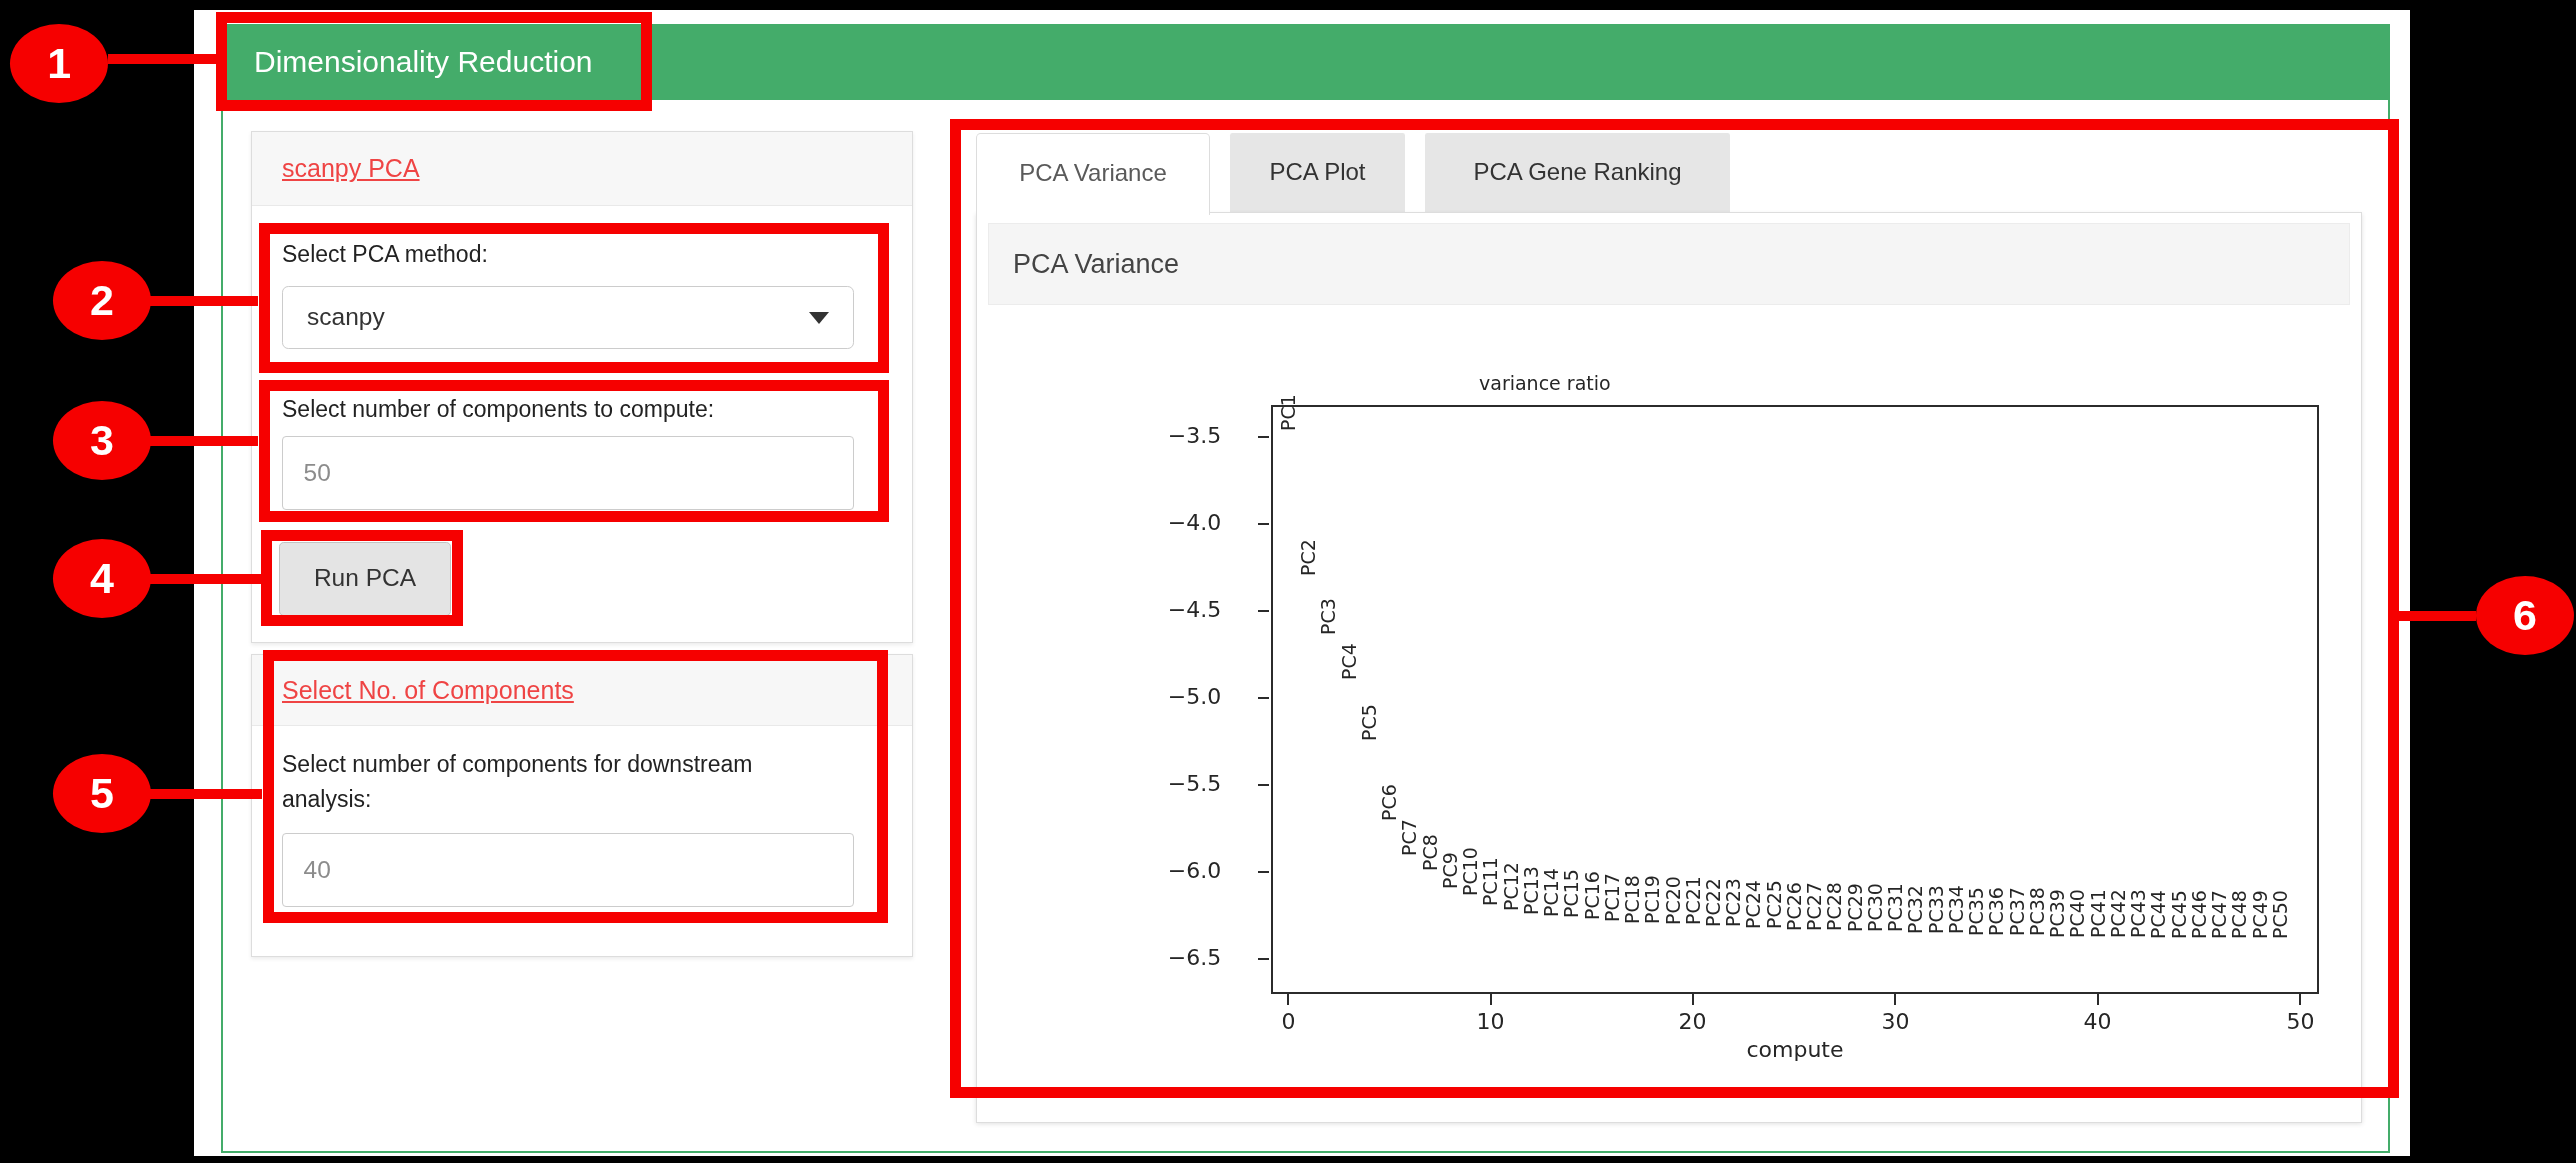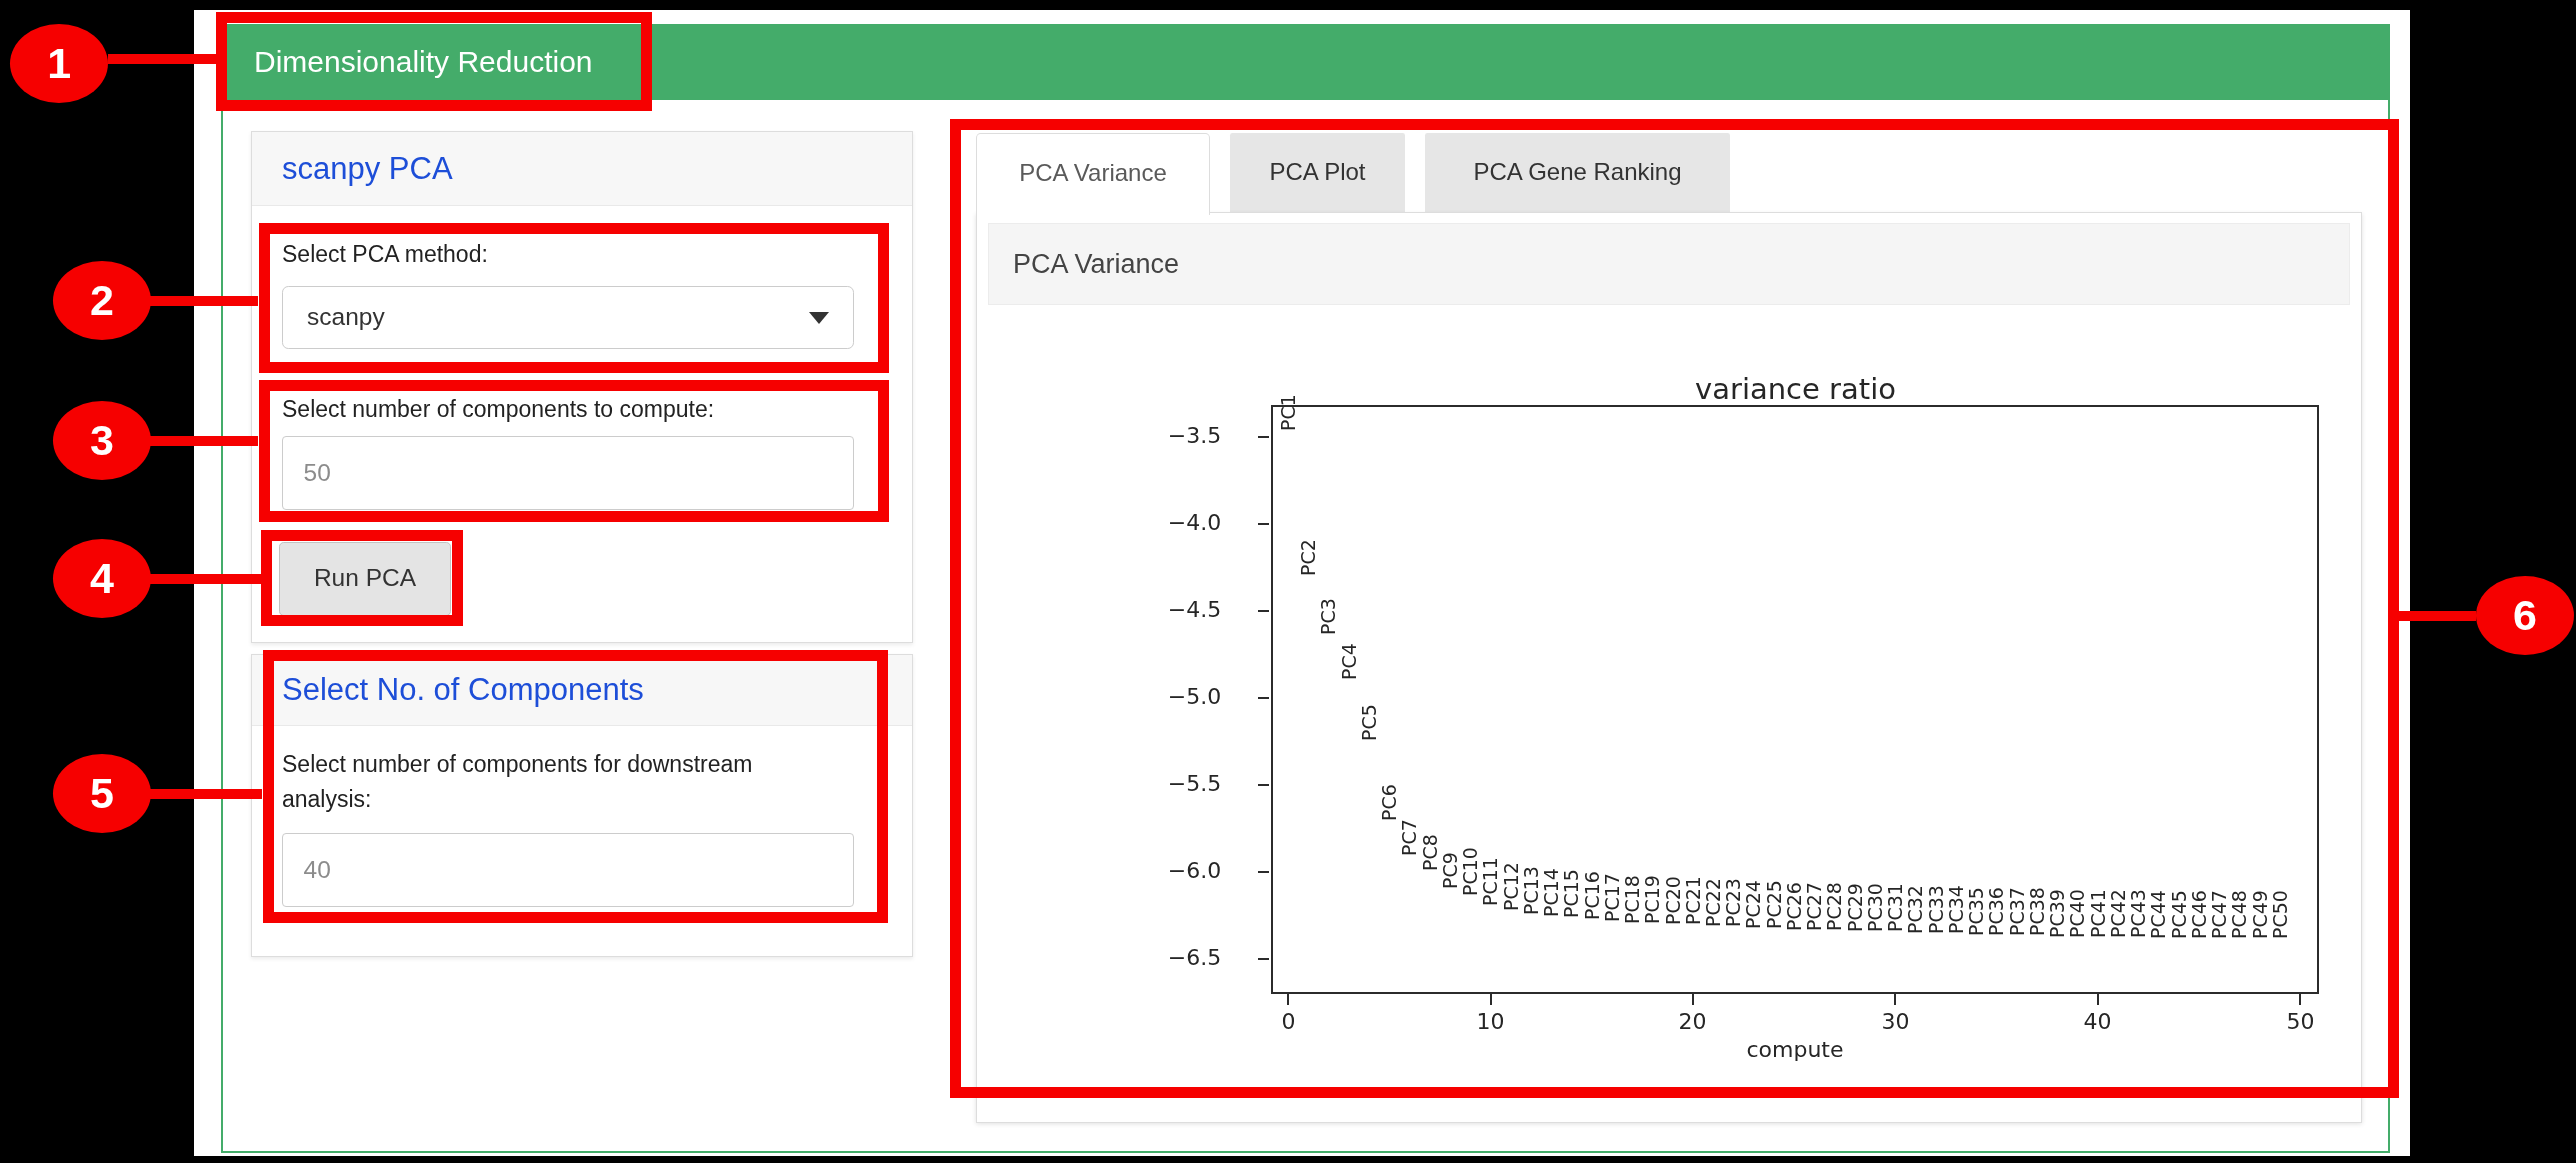--- a/index.html
+++ b/index.html
@@ -11,21 +11,21 @@
   #app-window{left:194px;top:10.3px;width:2216px;height:1146px;background:#fff;}
   #green-border{left:221px;top:24px;width:2169px;height:1129px;border:2.4px solid #44ac6a;box-sizing:border-box;}
   #header-bar{left:221px;top:24px;width:2169px;height:76px;}
   #header-bar .title{position:absolute;left:33px;top:0;height:76px;line-height:76px;
       font-size:30px;color:#fff;}
 
   
   .card{background:#fff;border:1.6px solid #ddd;box-sizing:border-box;box-shadow:0 1.6px 4px rgba(0,0,0,.08);}
   .card-head{position:absolute;left:0;top:0;right:0;background:#f7f7f7;border-bottom:1.6px solid #e9e9e9;}
   .card-head .t{position:absolute;left:30px;top:0;bottom:0;display:flex;align-items:center;
-      font-size:31px;color:#1d4ed8;}
+      font-size:25px;color:#ef4444;text-decoration:underline;}
   #card-scanpy{left:251px;top:131px;width:662px;height:512px;}
   #card-scanpy .card-head{height:73px;}
   #card-comp{left:251px;top:654px;width:662px;height:303px;}
   #card-comp .card-head{height:70px;}
 
   .ctl-label{font-size:23px;color:#222;line-height:35px;}
   .sel-box{width:572px;height:63px;background:#fff;border:1.6px solid #ccc;border-radius:6.3px;
       box-sizing:border-box;cursor:pointer;}
   .sel-box .val{position:absolute;left:24px;top:0;height:60px;line-height:60px;font-size:24.5px;color:#333;}
   .caret{position:absolute;right:24px;top:24.5px;width:0;height:0;
@@ -53,21 +53,21 @@
 
   
   .plt{font-family:"DejaVu Sans",sans-serif;color:#262626;z-index:2;}
   #axes{border:2.4px solid #2b2b2b;box-sizing:border-box;background:#fff;}
   .xtick{width:2.4px;height:11px;background:#2b2b2b;}
   .ytick{width:11px;height:2.4px;background:#2b2b2b;}
   .xticklbl{width:95px;text-align:center;font-size:22px;}
   .yticklbl{width:127px;text-align:center;font-size:22px;}
   .pclbl{font-size:19px;line-height:22px;white-space:nowrap;transform:rotate(-90deg);
       transform-origin:0 0;letter-spacing:0;}
-  #plot-title{width:633px;text-align:center;font-size:29px;}
+  #plot-title{width:633px;text-align:left;font-size:19px;}
   #xaxis-label{width:316px;text-align:center;font-size:22px;}
 
   
   .ann{z-index:10;pointer-events:none;}
   .ann-box{border:11px solid #f60000;box-sizing:border-box;background:transparent;}
   .ann-line{height:9.5px;background:#f60000;}
   .ann-ellipse{width:98px;height:79px;background:#f60000;border-radius:50%;
       color:#fff;font-size:43px;font-weight:bold;text-align:center;line-height:79px;}
 </style>
 </head>

